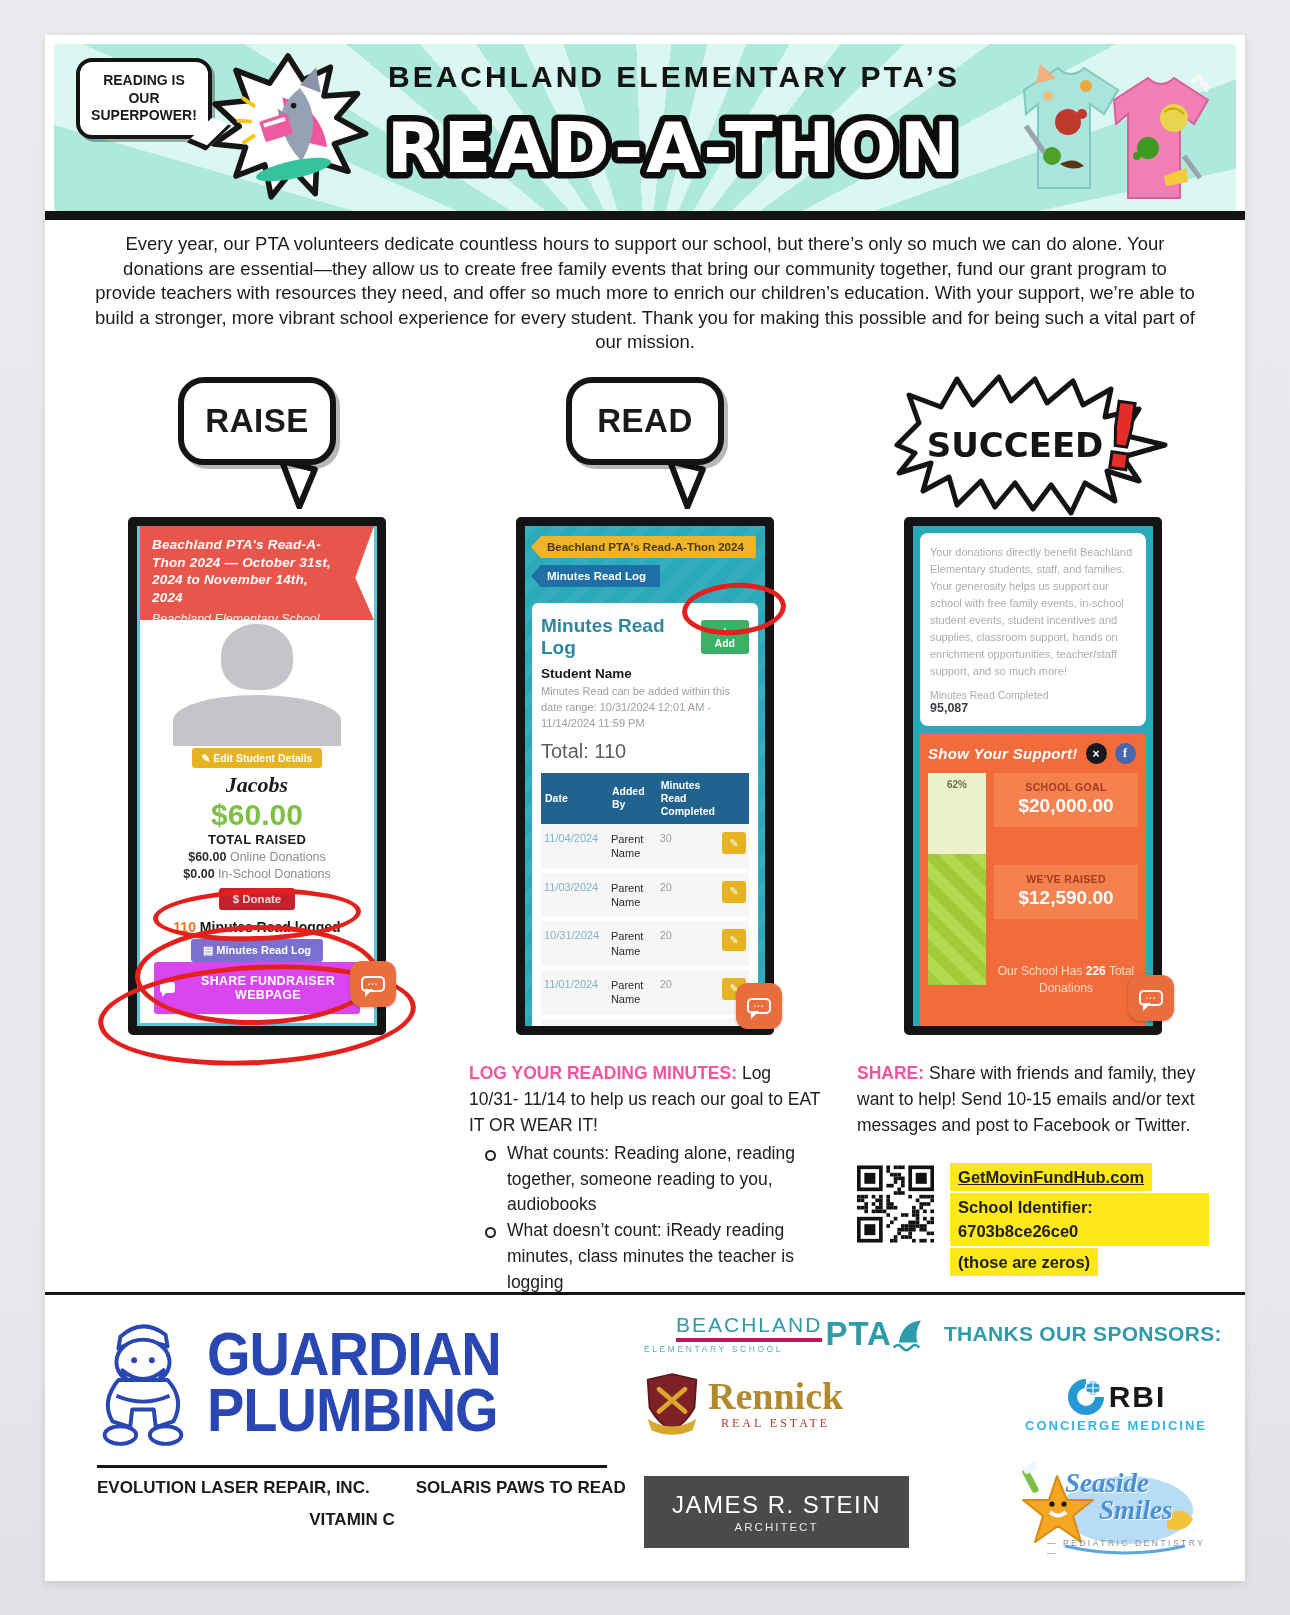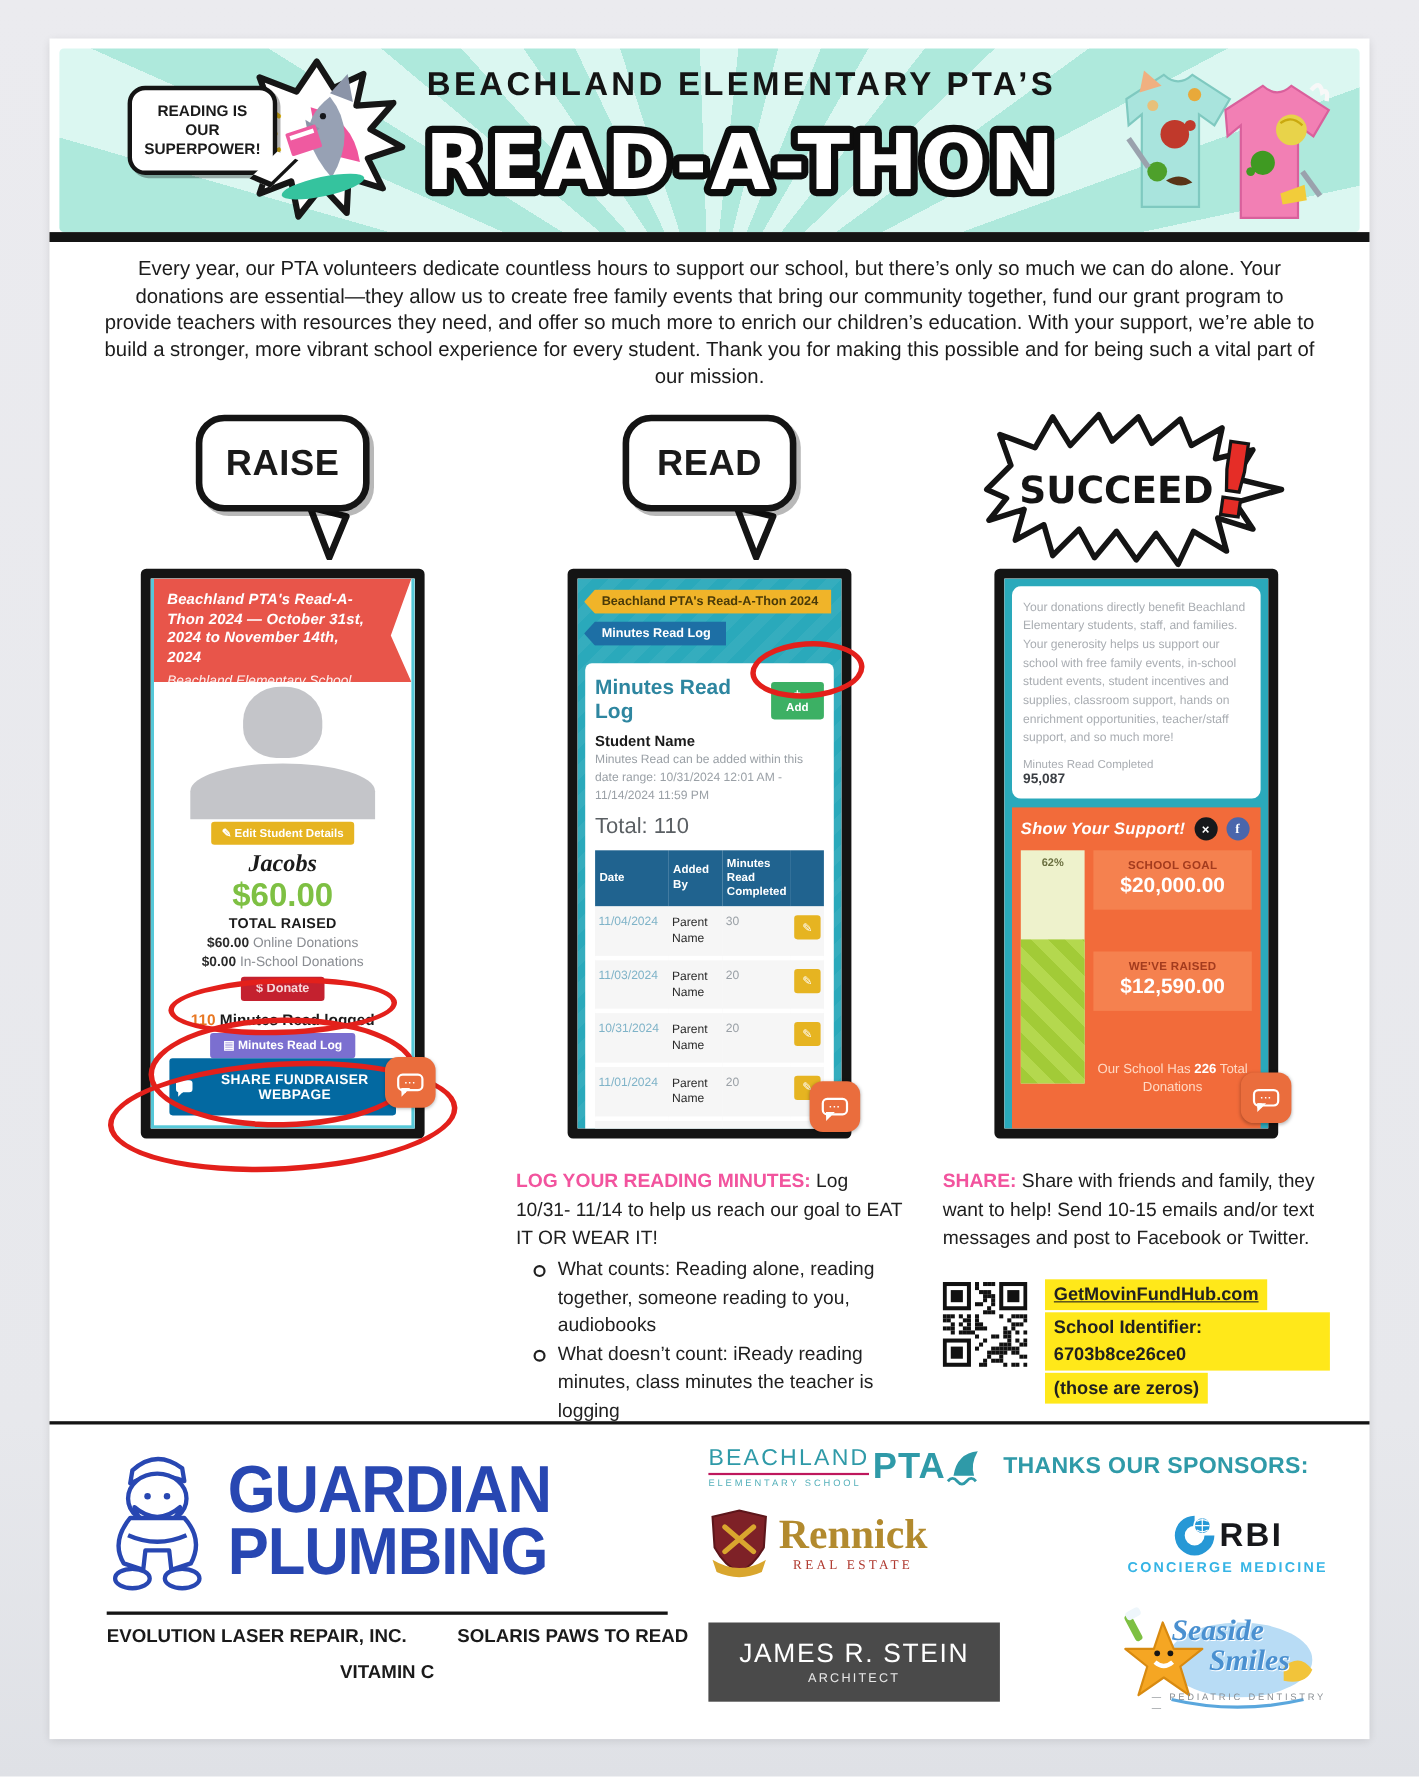--- a/index.html
+++ b/index.html
@@ -14,24 +14,24 @@
     background:#fff; box-shadow:0 2px 8px rgba(0,0,0,.12);
   }
 
   
   .header-wrap { padding:9px 9px 0 9px; }
   .header {
     position:relative; height:167px; border-radius:4px; overflow:hidden;
     background:repeating-conic-gradient(from -10deg at 50% 150%, #aee9dc 0deg 8deg, #dbf7f1 8deg 16deg);
   }
   .badge {
-    position:absolute; left:22px; top:34px; width:136px; background:#fff;
+    position:absolute; left:22px; top:14px; width:136px; background:#fff;
     border:4px solid #141414; border-radius:16px; padding:10px 8px;
     font-size:14px; font-weight:800; text-align:center; line-height:1.25;
-    box-shadow:3px 3px 0 rgba(0,0,0,.3); z-index:3;margin-left:40px;
+    box-shadow:3px 3px 0 rgba(0,0,0,.3); z-index:3;
   }
   .badge:after {
     content:""; position:absolute; right:-14px; bottom:-12px; width:22px; height:22px;
     background:#fff; border-right:4px solid #141414; border-bottom:4px solid #141414;
     transform:skew(-35deg) rotate(18deg);
   }
   .mascot { position:absolute; left:150px; top:-2px; z-index:2; }
   .titles { position:absolute; left:300px; top:16px; width:640px; text-align:center; }
   .title-top { font-size:30px; font-weight:900; letter-spacing:3px; color:#141414; }
   .shirts { position:absolute; right:14px; top:12px; }
@@ -87,21 +87,21 @@
   .p1-amount { text-align:center; color:#7ec043; font-size:30px; font-weight:800; }
   .p1-total { text-align:center; font-size:13px; font-weight:800; letter-spacing:.3px; }
   .p1-line { text-align:center; font-size:12.5px; margin-top:3px; color:#8a8d92; }
   .p1-line b { color:#2b2b2b; }
   .btn-donate { display:block; margin:7px auto 0; background:#c4212f; color:#f7d9d9; border:none; font-size:11.5px; font-weight:700; padding:5px 14px; border-radius:3px; }
   .p1-minutes { text-align:center; font-size:14px; font-weight:800; margin-top:9px; }
   .p1-minutes .num { color:#e87722; }
   .btn-purple { display:block; margin:4px auto 0; background:#7b6fd0; color:#fff; border:none; font-size:11px; font-weight:700; padding:5px 12px; border-radius:3px; }
   .btn-share {
     margin-top:auto; margin-bottom:9px; align-self:center; width:88%;
-    background:#0369a1; color:#fff; border:none; font-size:12.5px; font-weight:800;
+    background:#d946ef; color:#fff; border:none; font-size:12.5px; font-weight:800;
     letter-spacing:.3px; padding:12px 6px; border-radius:3px;
     display:flex; align-items:center; justify-content:center; gap:7px;
   }
   .mini-bub { width:15px; height:11px; background:#fff; border-radius:3px; position:relative; flex:0 0 auto; }
   .mini-bub:after { content:""; position:absolute; left:2px; bottom:-4px; border:4px solid transparent; border-top-color:#fff; border-left-color:#fff; }
 
   .circ { position:absolute; border:5px solid #e3201b; border-radius:50%; pointer-events:none; z-index:6; }
   .circ-donate { width:208px; height:52px; left:25px; top:372px; transform:rotate(-2deg); }
   .circ-min { width:244px; height:100px; left:7px; top:408px; transform:rotate(-1deg); }
   .circ-share { width:318px; height:100px; left:-30px; top:448px; transform:rotate(-3deg); }
@@ -180,21 +180,21 @@
   .footer { position:absolute; left:0; right:0; top:1257px; bottom:0; border-top:3px solid #141414; display:flex; padding:14px 8px 0 8px; }
   .f-left { width:575px; padding-left:30px; }
   .guardian { display:flex; align-items:center; gap:6px; }
   .g-text { color:#2847b2; font-weight:900; font-size:56px; line-height:.92; letter-spacing:-1px; transform:scaleY(1.08); transform-origin:left top; }
   .f-rule { height:3px; background:#141414; width:510px; margin:18px 0 10px 14px; }
   .f-names { display:flex; gap:46px; padding-left:14px; font-size:17px; font-weight:800; }
   .f-vitamin { text-align:center; width:510px; margin-left:14px; margin-top:12px; font-size:17px; font-weight:800; }
   .f-right { flex:1; padding-left:16px; }
   .f-toprow { display:flex; align-items:center; gap:18px; margin-top:4px; }
   .pta-logo { display:flex; align-items:center; color:#2f9aa8; }
-  .pta-l1 { font-size:21px; letter-spacing:2px; border-bottom:2px solid #be185d; padding-bottom:1px; }
+  .pta-l1 { font-size:21px; letter-spacing:2px; border-bottom:4px solid #be185d; padding-bottom:1px;margin-left:32px; }
   .pta-l2 { font-size:8.5px; letter-spacing:2.6px; margin-top:2px; color:#55b0ba; }
   .pta-big { font-size:33px; font-weight:700; margin-left:3px; letter-spacing:1px; }
   .thanks { color:#2f9aa8; font-size:21px; font-weight:800; letter-spacing:.3px; }
   .f-sprow { display:flex; align-items:center; justify-content:space-between; margin-top:16px; padding-right:30px; }
   .rennick { display:flex; align-items:center; gap:8px; }
   .rennick .nm { font-family:"Liberation Serif", serif; color:#b28a2e; font-size:38px; font-weight:700; line-height:.9; }
   .rennick .sb { color:#b03a30; font-size:12px; letter-spacing:3px; font-family:"Liberation Serif", serif; text-align:center; margin-top:2px; }
   .rbi { text-align:center; }
   .rbi-top { display:flex; align-items:center; justify-content:center; gap:3px; }
   .rbi-name { font-size:30px; font-weight:700; letter-spacing:2px; color:#17181b; }

